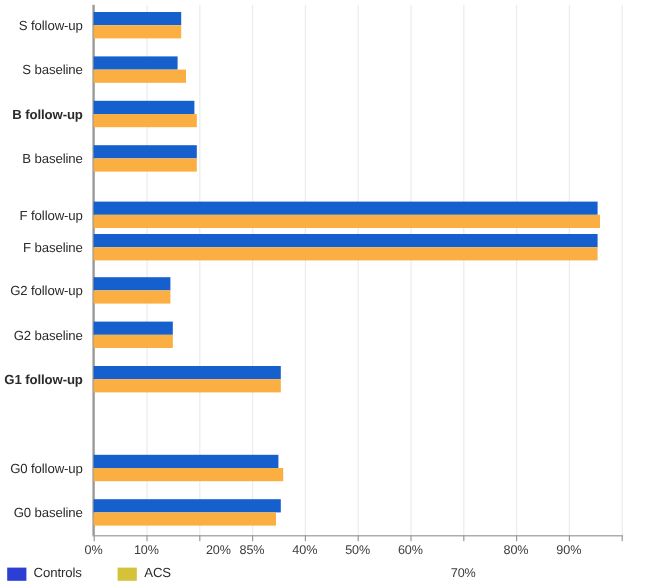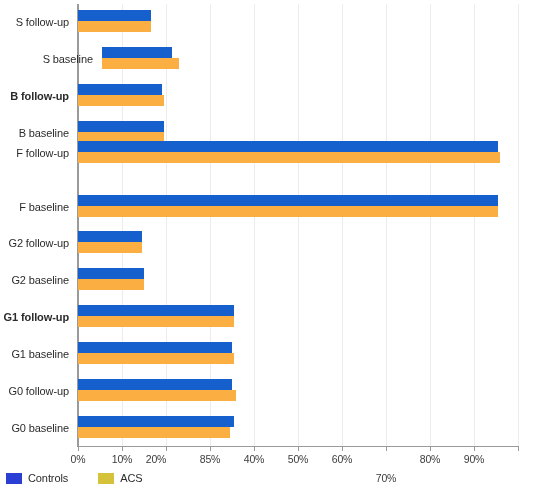--- a/index.html
+++ b/index.html
@@ -136,36 +136,36 @@
       <div class="gridline" style="left: 264px;"></div>
       <div class="gridline" style="left: 308px;"></div>
       <div class="gridline" style="left: 352px;"></div>
       <div class="gridline" style="left: 396px;"></div>
       <div class="gridline" style="left: 440px;"></div>
       <div class="cat-row" style="top: 0px; height: 36.8333px;">
         <div class="cat-label">S follow-up</div>
         <div class="bar controls" title="Controls S follow-up: 16.5%" style="width: 72.6px; background: rgb(21, 96, 204); top: 6.41667px;"></div>
         <div class="bar acs" title="ACS S follow-up: 16.5%" style="width: 72.6px; background: rgb(251, 174, 66); top: 17.4167px;"></div>
       </div>
-      <div class="cat-row" style="top: 36.8333px; height: 36.8333px; margin-left: 24px;">
+      <div class="cat-row" style="top: 36.8333px; height: 36.8333px;">
         <div class="cat-label">S baseline</div>
         <div class="bar controls" title="Controls S baseline: 16%" style="width: 70.4px; background: rgb(21, 96, 204); top: 6.41667px;"></div>
         <div class="bar acs" title="ACS S baseline: 17.5%" style="width: 77px; background: rgb(251, 174, 66); top: 17.4167px;"></div>
       </div>
       <div class="cat-row" style="top: 73.6667px; height: 36.8333px; font-weight: bold;">
         <div class="cat-label">B follow-up</div>
         <div class="bar controls" title="Controls B follow-up: 19%" style="width: 83.6px; background: rgb(21, 96, 204); top: 6.41667px;"></div>
         <div class="bar acs" title="ACS B follow-up: 19.5%" style="width: 85.8px; background: rgb(251, 174, 66); top: 17.4167px;"></div>
       </div>
       <div class="cat-row" style="top: 110.5px; height: 36.8333px;">
         <div class="cat-label">B baseline</div>
         <div class="bar controls" title="Controls B baseline: 19.5%" style="width: 85.8px; background: rgb(21, 96, 204); top: 6.41667px;"></div>
         <div class="bar acs" title="ACS B baseline: 19.5%" style="width: 85.8px; background: rgb(251, 174, 66); top: 17.4167px;"></div>
       </div>
-      <div class="cat-row" style="top: 131px; height: 36.8333px;">
+      <div class="cat-row" style="top: 158px; height: 36.8333px;">
         <div class="cat-label">F follow-up</div>
         <div class="bar controls" title="Controls F follow-up: 95.5%" style="width: 420.2px; background: rgb(21, 96, 204); top: 6.41667px;"></div>
         <div class="bar acs" title="ACS F follow-up: 96%" style="width: 422.4px; background: rgb(251, 174, 66); top: 17.4167px;"></div>
       </div>
       <div class="cat-row" style="top: 184.167px; height: 36.8333px;">
         <div class="cat-label">F baseline</div>
         <div class="bar controls" title="Controls F baseline: 95.5%" style="width: 420.2px; background: rgb(21, 96, 204); top: 6.41667px;"></div>
         <div class="bar acs" title="ACS F baseline: 95.5%" style="width: 420.2px; background: rgb(251, 174, 66); top: 17.4167px;"></div>
       </div>
       <div class="cat-row" style="top: 221px; height: 36.8333px;">
@@ -175,45 +175,40 @@
       </div>
       <div class="cat-row" style="top: 257.833px; height: 36.8333px;">
         <div class="cat-label">G2 baseline</div>
         <div class="bar controls" title="Controls G2 baseline: 15%" style="width: 66px; background: rgb(21, 96, 204); top: 6.41667px;"></div>
         <div class="bar acs" title="ACS G2 baseline: 15%" style="width: 66px; background: rgb(251, 174, 66); top: 17.4167px;"></div>
       </div>
       <div class="cat-row" style="top: 294.667px; height: 36.8333px; font-weight: bold;">
         <div class="cat-label">G1 follow-up</div>
         <div class="bar controls" title="Controls G1 follow-up: 35.5%" style="width: 156.2px; background: rgb(21, 96, 204); top: 6.41667px;"></div>
         <div class="bar acs" title="ACS G1 follow-up: 35.5%" style="width: 156.2px; background: rgb(251, 174, 66); top: 17.4167px;"></div>
-      </div>
-      <div class="cat-row" style="top: 331.5px; height: 36.8333px;">
-        <div class="cat-label">G1 baseline</div>
-        <div class="bar controls" title="Controls G1 baseline: 35%" style="width: 154px; background: rgb(21, 96, 204); top: 6.41667px;"></div>
-        <div class="bar acs" title="ACS G1 baseline: 35.5%" style="width: 156.2px; background: rgb(251, 174, 66); top: 17.4167px;"></div>
       </div>
       <div class="cat-row" style="top: 368.333px; height: 36.8333px;">
         <div class="cat-label">G0 follow-up</div>
         <div class="bar controls" title="Controls G0 follow-up: 35%" style="width: 154px; background: rgb(21, 96, 204); top: 6.41667px;"></div>
         <div class="bar acs" title="ACS G0 follow-up: 36%" style="width: 158.4px; background: rgb(251, 174, 66); top: 17.4167px;"></div>
       </div>
       <div class="cat-row" style="top: 405.167px; height: 36.8333px;">
         <div class="cat-label">G0 baseline</div>
         <div class="bar controls" title="Controls G0 baseline: 35.5%" style="width: 156.2px; background: rgb(21, 96, 204); top: 6.41667px;"></div>
         <div class="bar acs" title="ACS G0 baseline: 34.5%" style="width: 151.8px; background: rgb(251, 174, 66); top: 17.4167px;"></div>
       </div>
     </div>
 
   <div id="axis-ticks">
       <div class="tick-mark" style="left: 78px;"></div>
       <div class="tick-label" style="left: 78px;">0%</div>
       <div class="tick-mark" style="left: 122px;"></div>
       <div class="tick-label" style="left: 122px;">10%</div>
       <div class="tick-mark" style="left: 166px;"></div>
-      <div class="tick-label" style="left: 156px;">20%</div>
+      <div class="tick-label" style="left: 182px;">20%</div>
       <div class="tick-mark" style="left: 210px;"></div>
       <div class="tick-label" style="left: 210px;">85%</div>
       <div class="tick-mark" style="left: 254px;"></div>
       <div class="tick-label" style="left: 254px;">40%</div>
       <div class="tick-mark" style="left: 298px;"></div>
       <div class="tick-label" style="left: 298px;">50%</div>
       <div class="tick-mark" style="left: 342px;"></div>
       <div class="tick-label" style="left: 342px;">60%</div>
       <div class="tick-mark" style="left: 386px;"></div>
       <div class="tick-label" style="left: 386px; margin-top: 19px;">70%</div>

